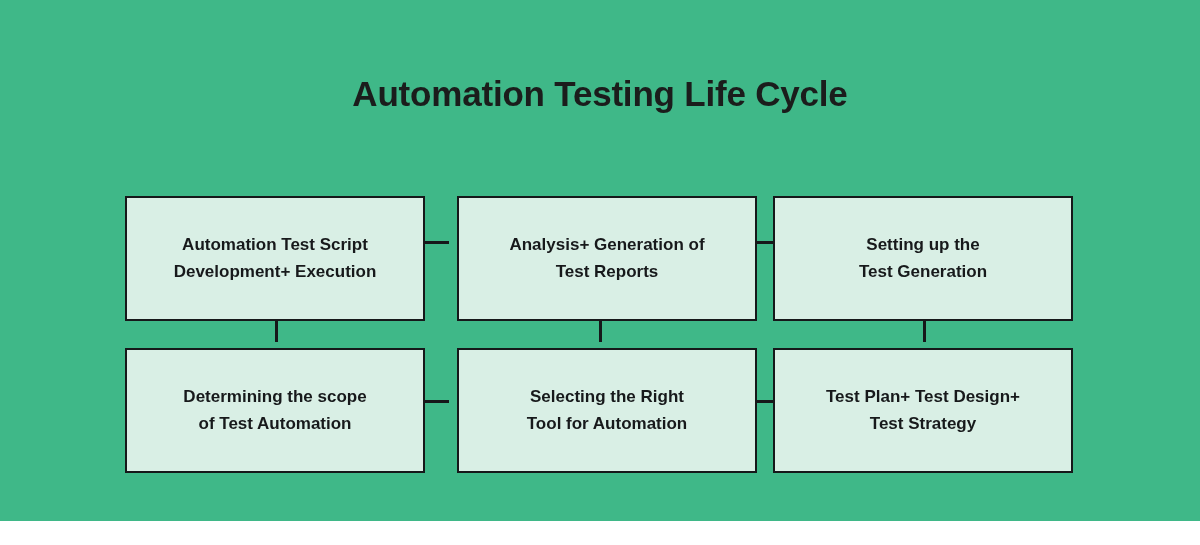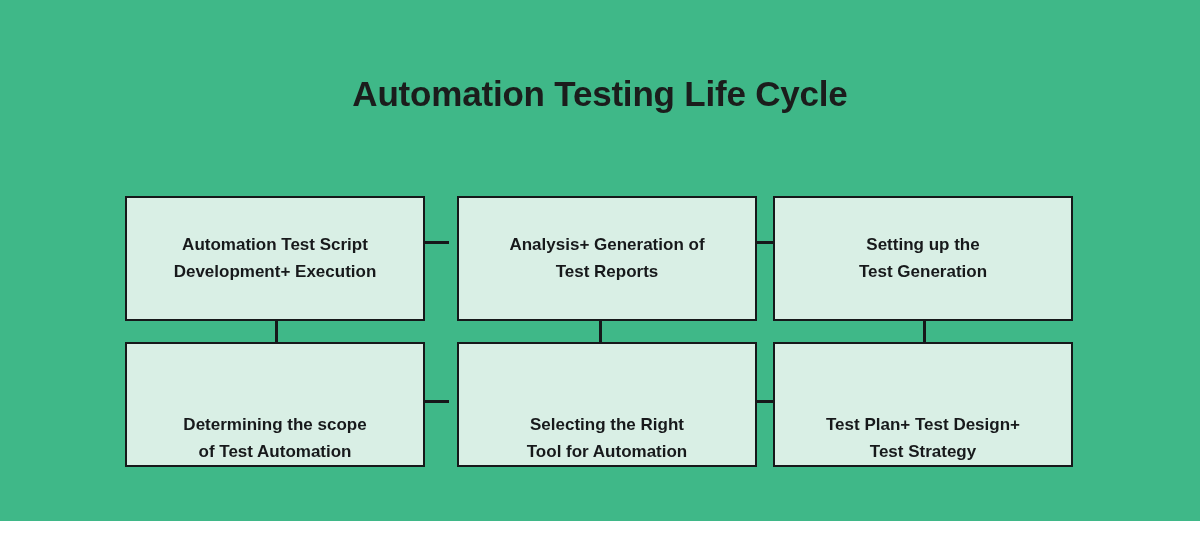--- a/index.html
+++ b/index.html
@@ -51,21 +51,21 @@
   .flow-box .box-label {
     font-size: 17px;
     font-weight: bold;
     color: #17191B;
     line-height: 1.55;
     padding: 0 10px;
     white-space: pre-line;
   }
   
   .r0 { top: 0; }
-  .r1 { top: 146px; align-items: flex-end; }
+  .r1 { top: 152px; }
   .c0 { left: 0; }
   .c1 { left: 324px; margin-left: 8px; }
   .c2 { left: 648px; }
 
   .connector {
     position: absolute;
     background: #16181A;
   }
   .connector.horizontal {
     height: 3px;

